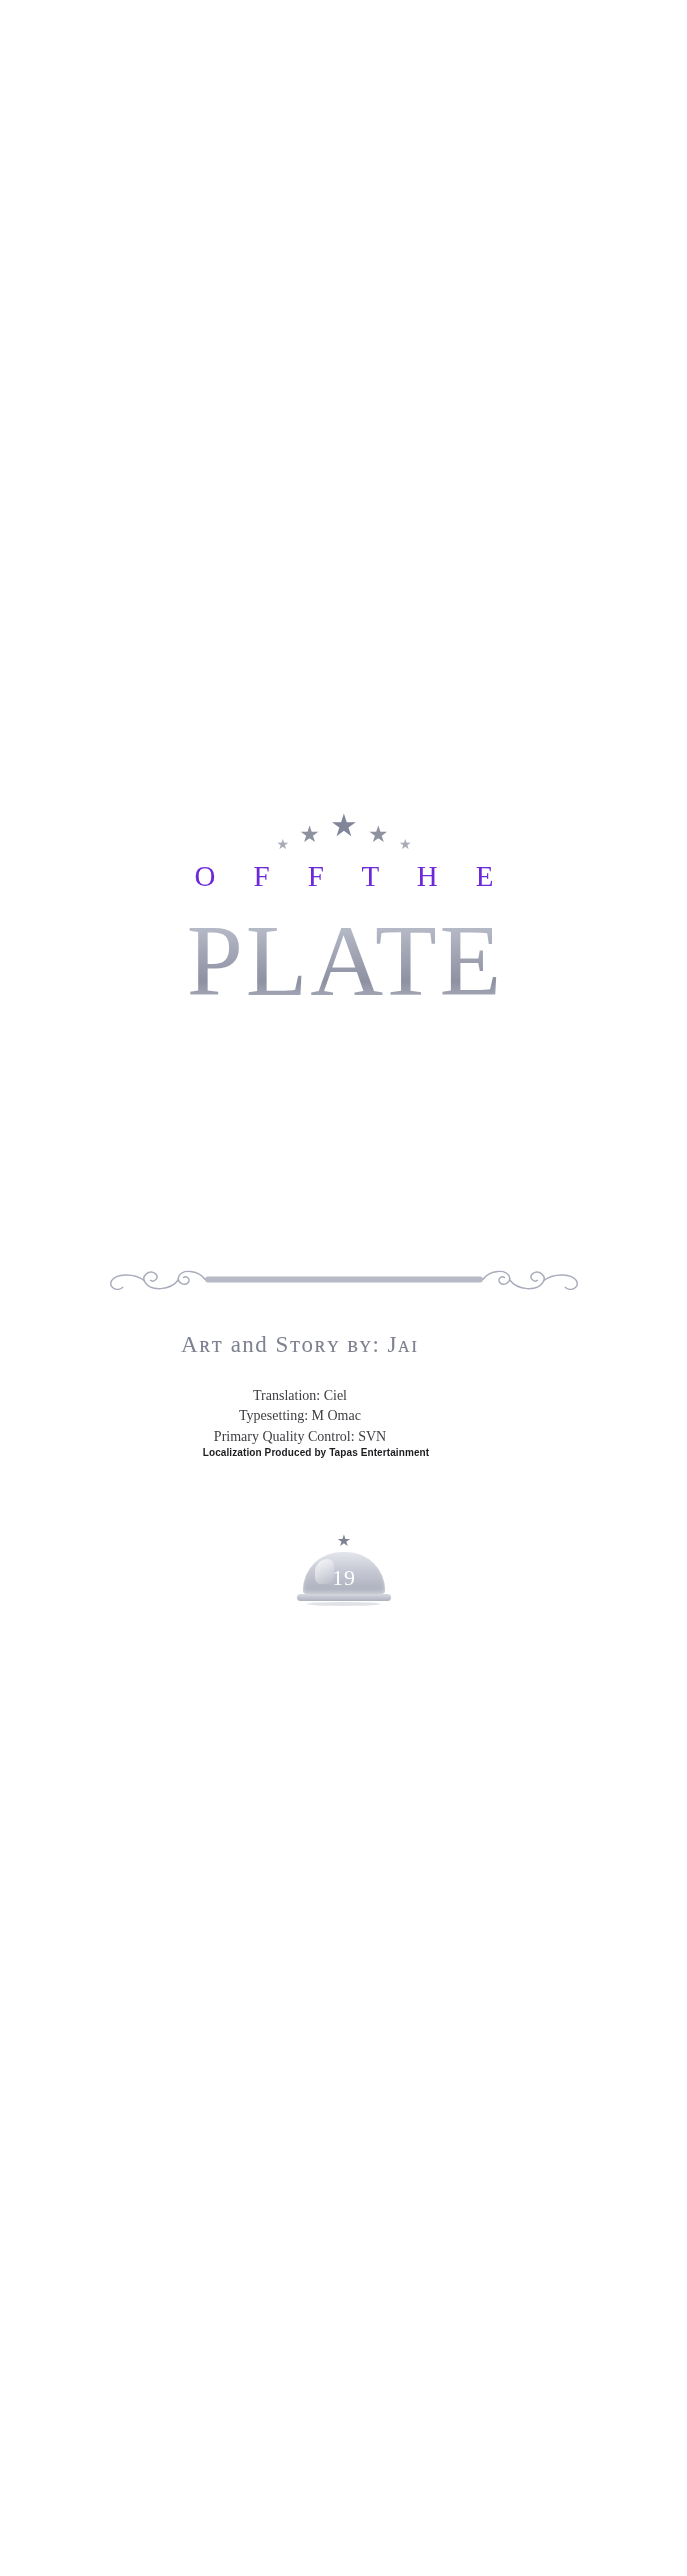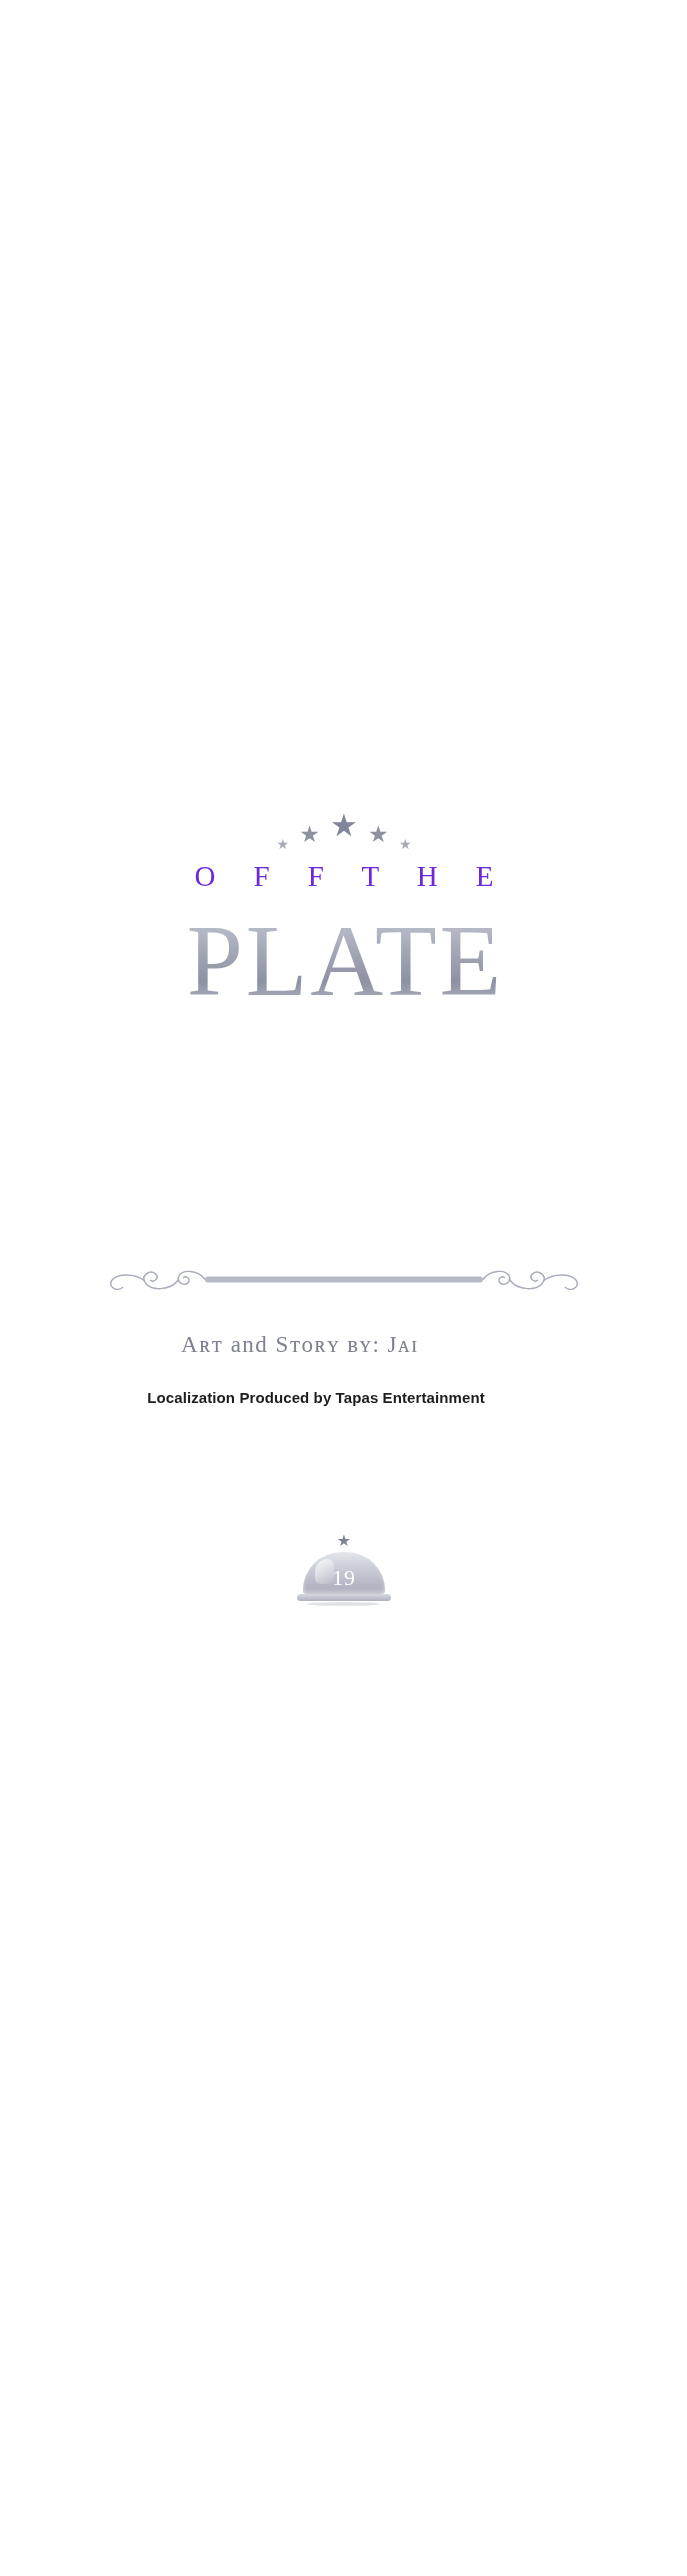--- a/index.html
+++ b/index.html
@@ -99,23 +99,22 @@
     font-weight: 400;
   }
   .staff {
     margin-top: 28px;
     font-family: "Liberation Serif", serif;
     font-size: 14px;
     line-height: 1.45;
     color: #3d3d42;
   }
   .producer {
-    margin-top: 31px;
     font-family: "Liberation Sans", sans-serif;
-    font-size: 15px;
+    font-size: 10px;
     font-weight: bold;
     color: #1d1d20;
     letter-spacing: 0.1px;
     padding-left: 32px;
   }
 
   
   .cloche {
     position: absolute;
     left: 0;
@@ -215,20 +214,25 @@
         <path d="M78 30 C62 18, 38 20, 32 30 C27 39, 42 46, 48 38"></path>
         <path d="M540 28 C550 14, 572 14, 576 24 C579 32, 568 38, 563 32 C559 27, 566 22, 570 26"></path>
         <path d="M576 28 C588 44, 614 44, 622 32 C628 23, 616 14, 608 20 C602 25, 609 33, 615 29"></path>
         <path d="M622 30 C638 18, 662 20, 668 30 C673 39, 658 46, 652 38"></path>
       </g>
     </svg>
   </div>
 
   <div class="credits">
     <div class="byline">Aʀᴛ and Sᴛᴏʀʏ ʙʏ: Jᴀɪ</div>
+    <div class="staff">
+      <div>Translation: Ciel</div>
+      <div>Typesetting: M Omac</div>
+      <div>Primary Quality Control: SVN</div>
+    </div>
     <div class="producer">Localization Produced by Tapas Entertainment</div>
   </div>
 
   <div class="cloche">
     <div class="cloche-wrap">
       <span class="cloche-star">★</span>
       <div class="dome"></div>
       <div class="dome-shine"></div>
       <div class="episode-num">19</div>
       <div class="tray"></div>

